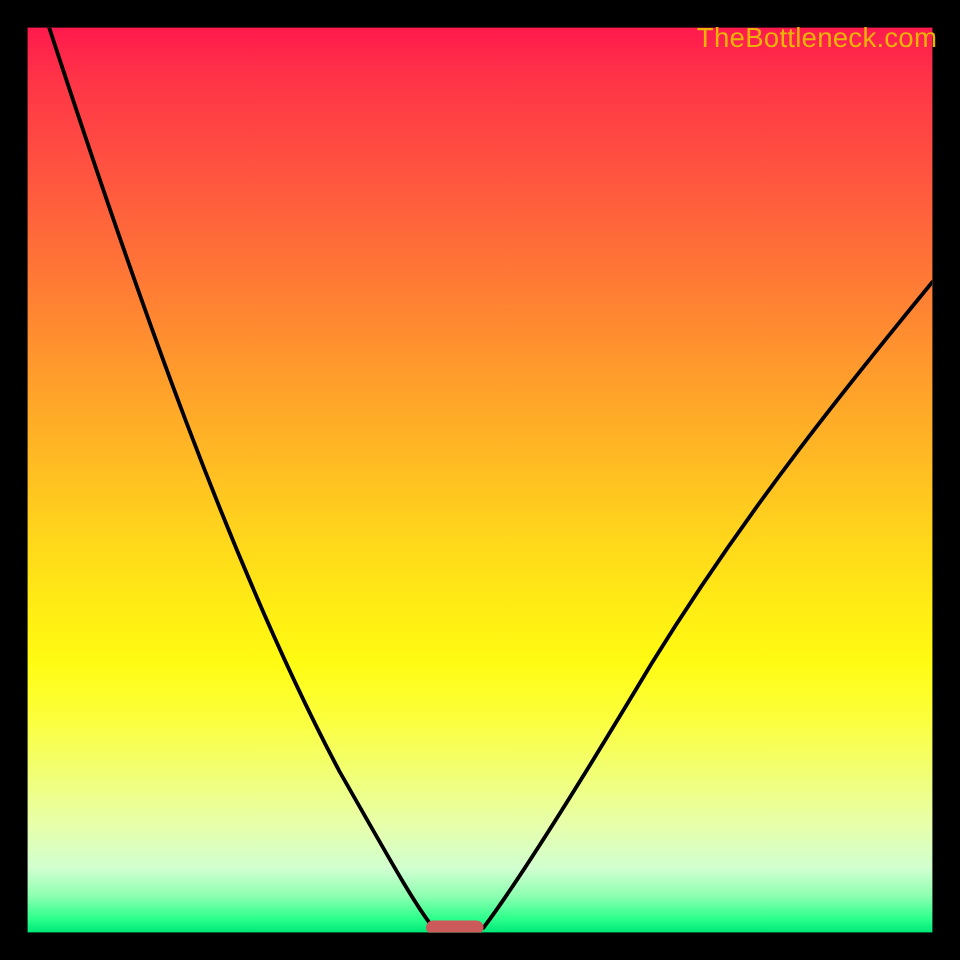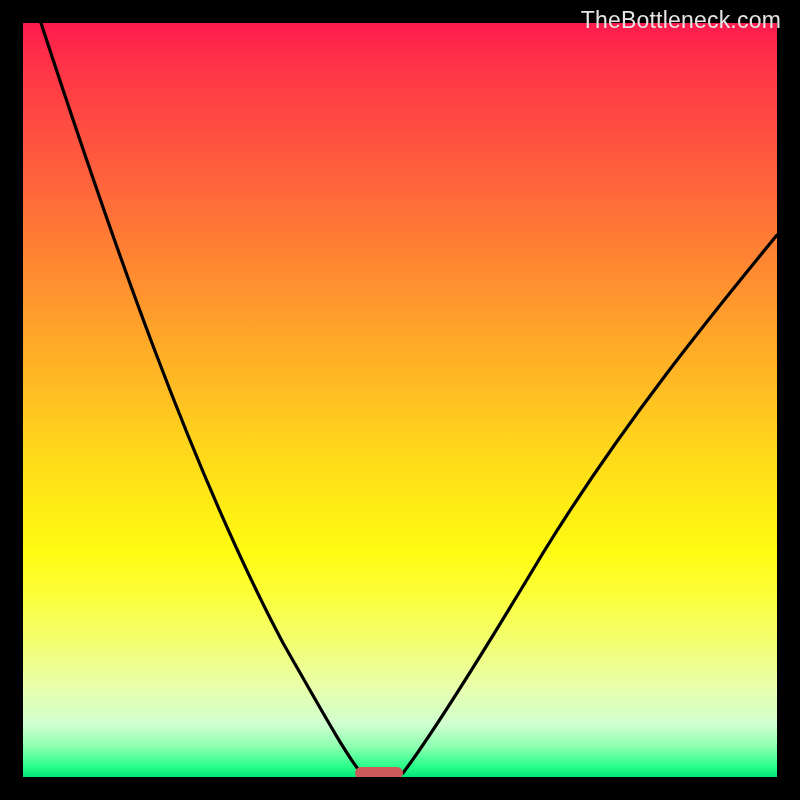--- a/index.html
+++ b/index.html
@@ -48,23 +48,23 @@
     );
   }
   svg.curves {
     position: absolute;
     inset: 0;
     width: 100%;
     height: 100%;
   }
   .branding {
     position: absolute;
-    top: 7px;
+    top: 18px;
     right: 19px;
-    color: #e5e5e5;
+    color: #eab308;
     font-size: 23px;
     letter-spacing: 0.2px;
     font-weight: 400;
   }
 </style>
 </head>
 <body>
 
 <div class="frame">
 

